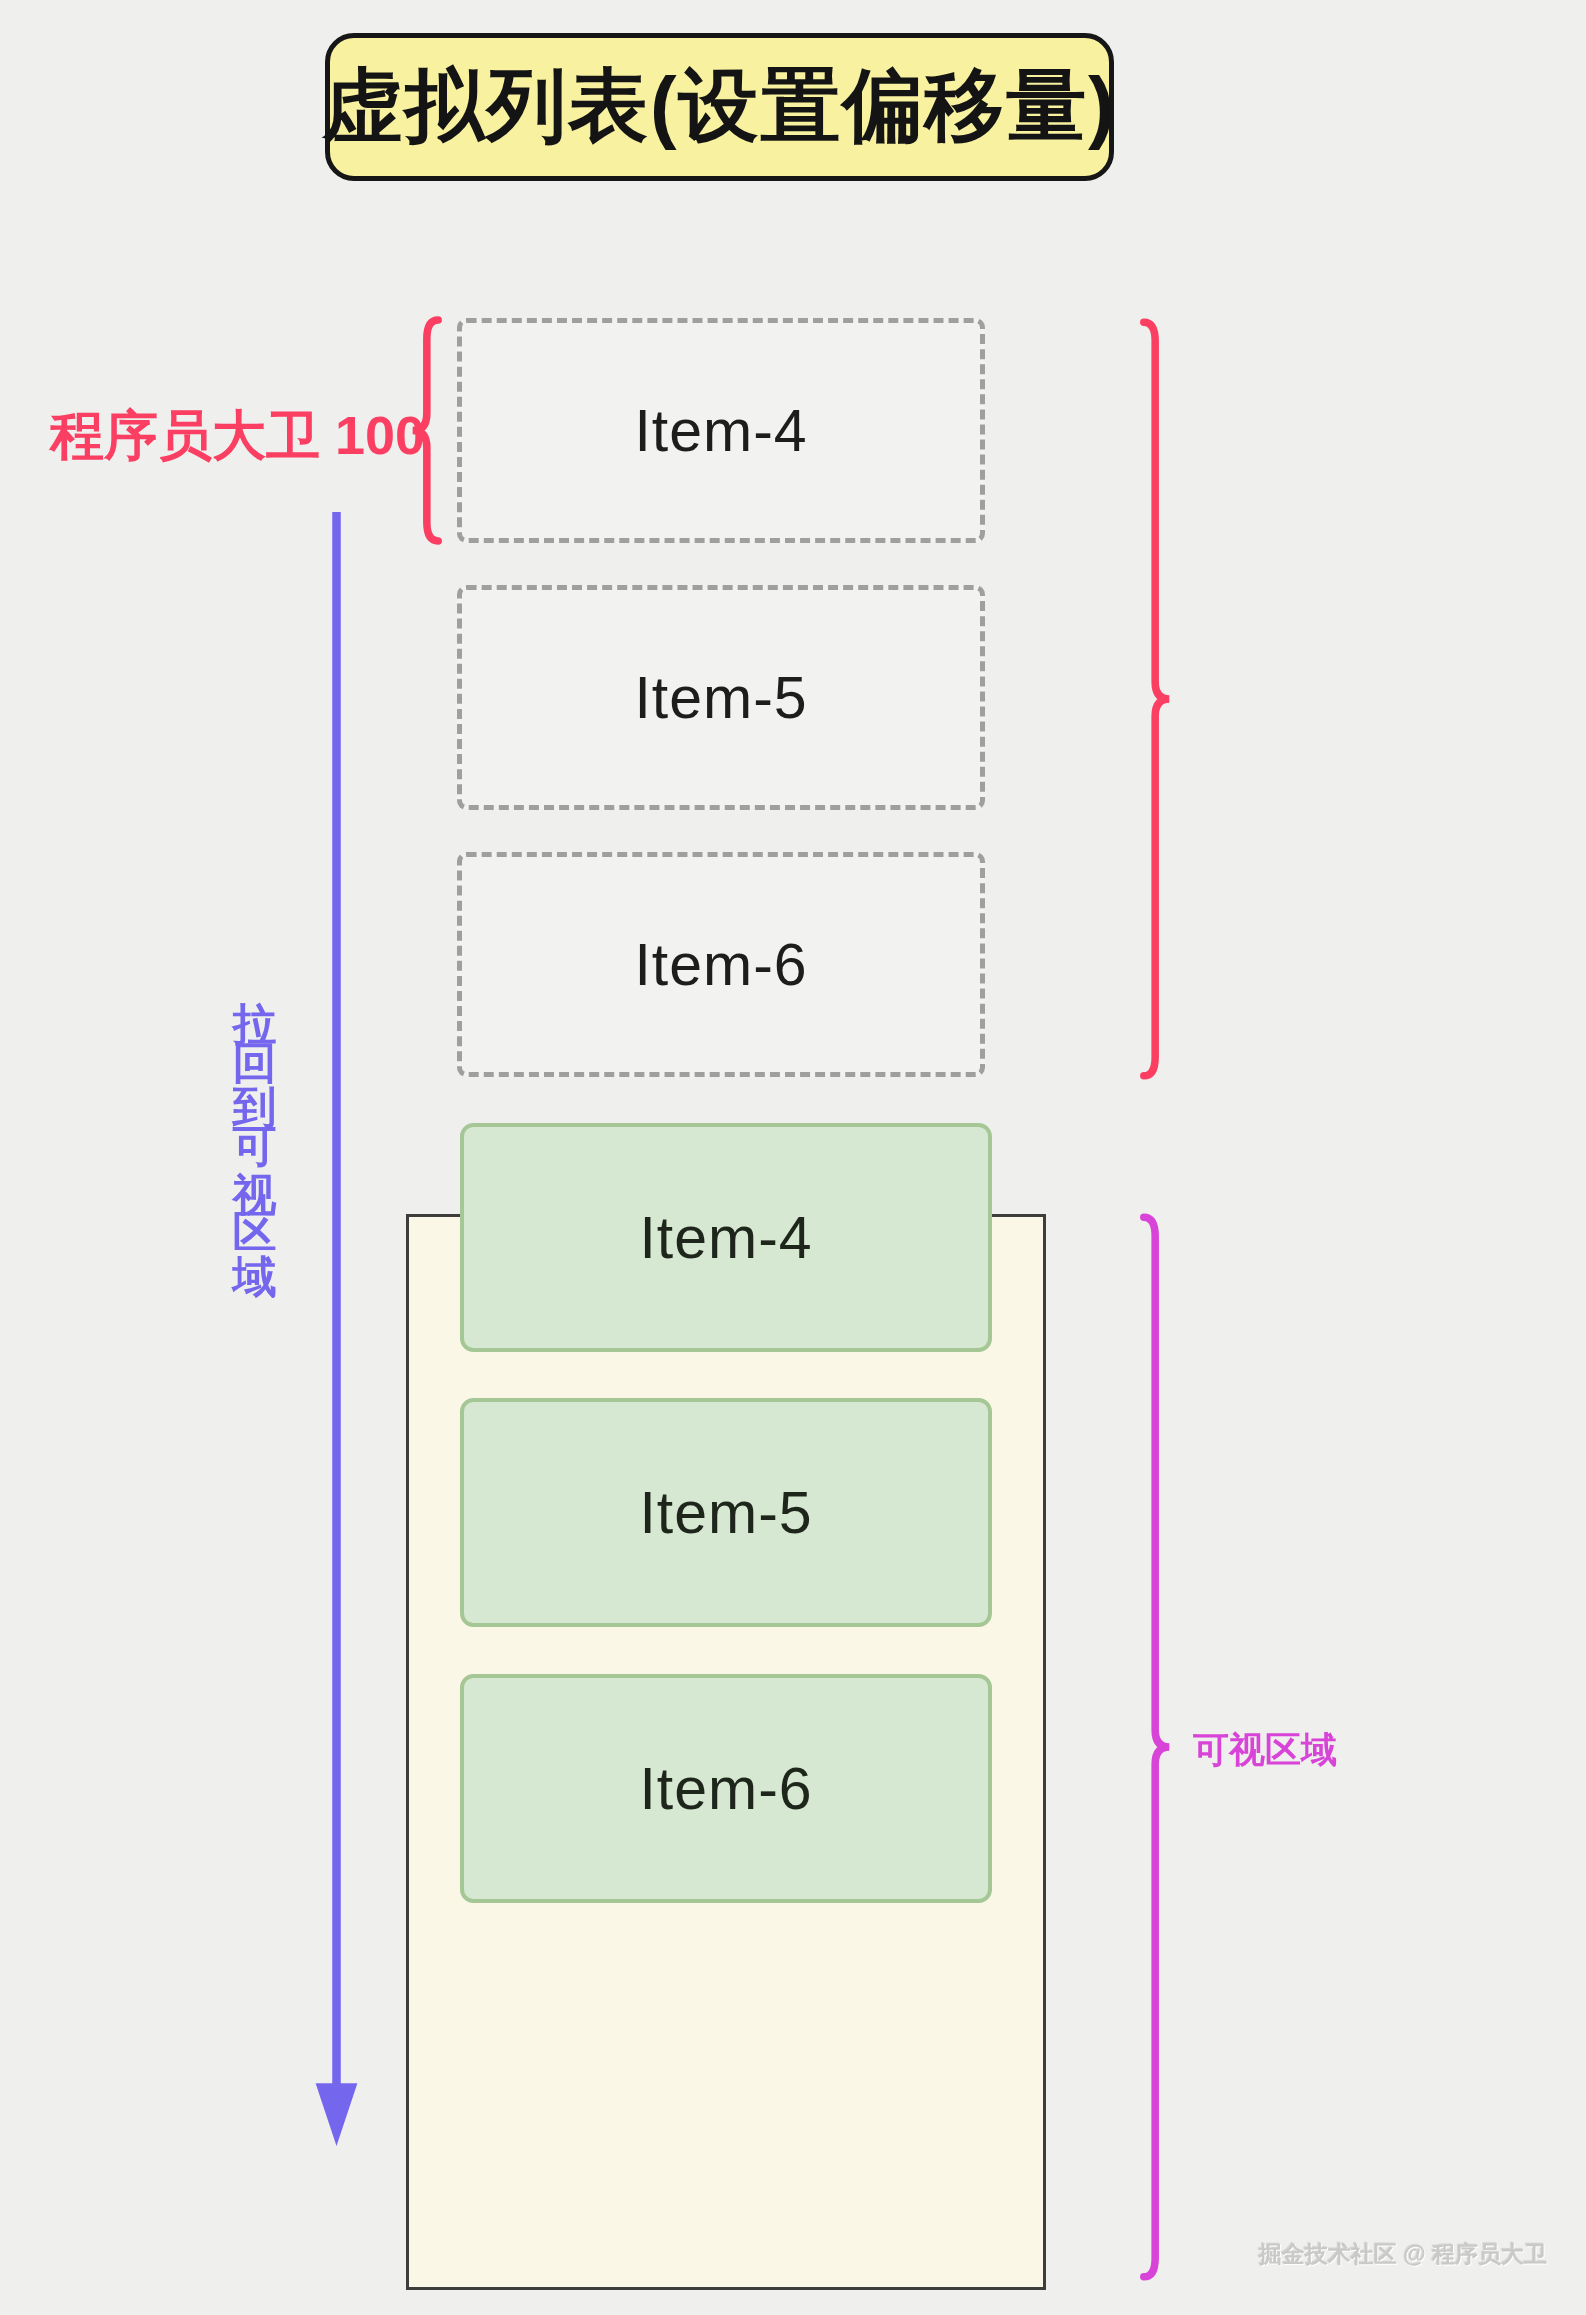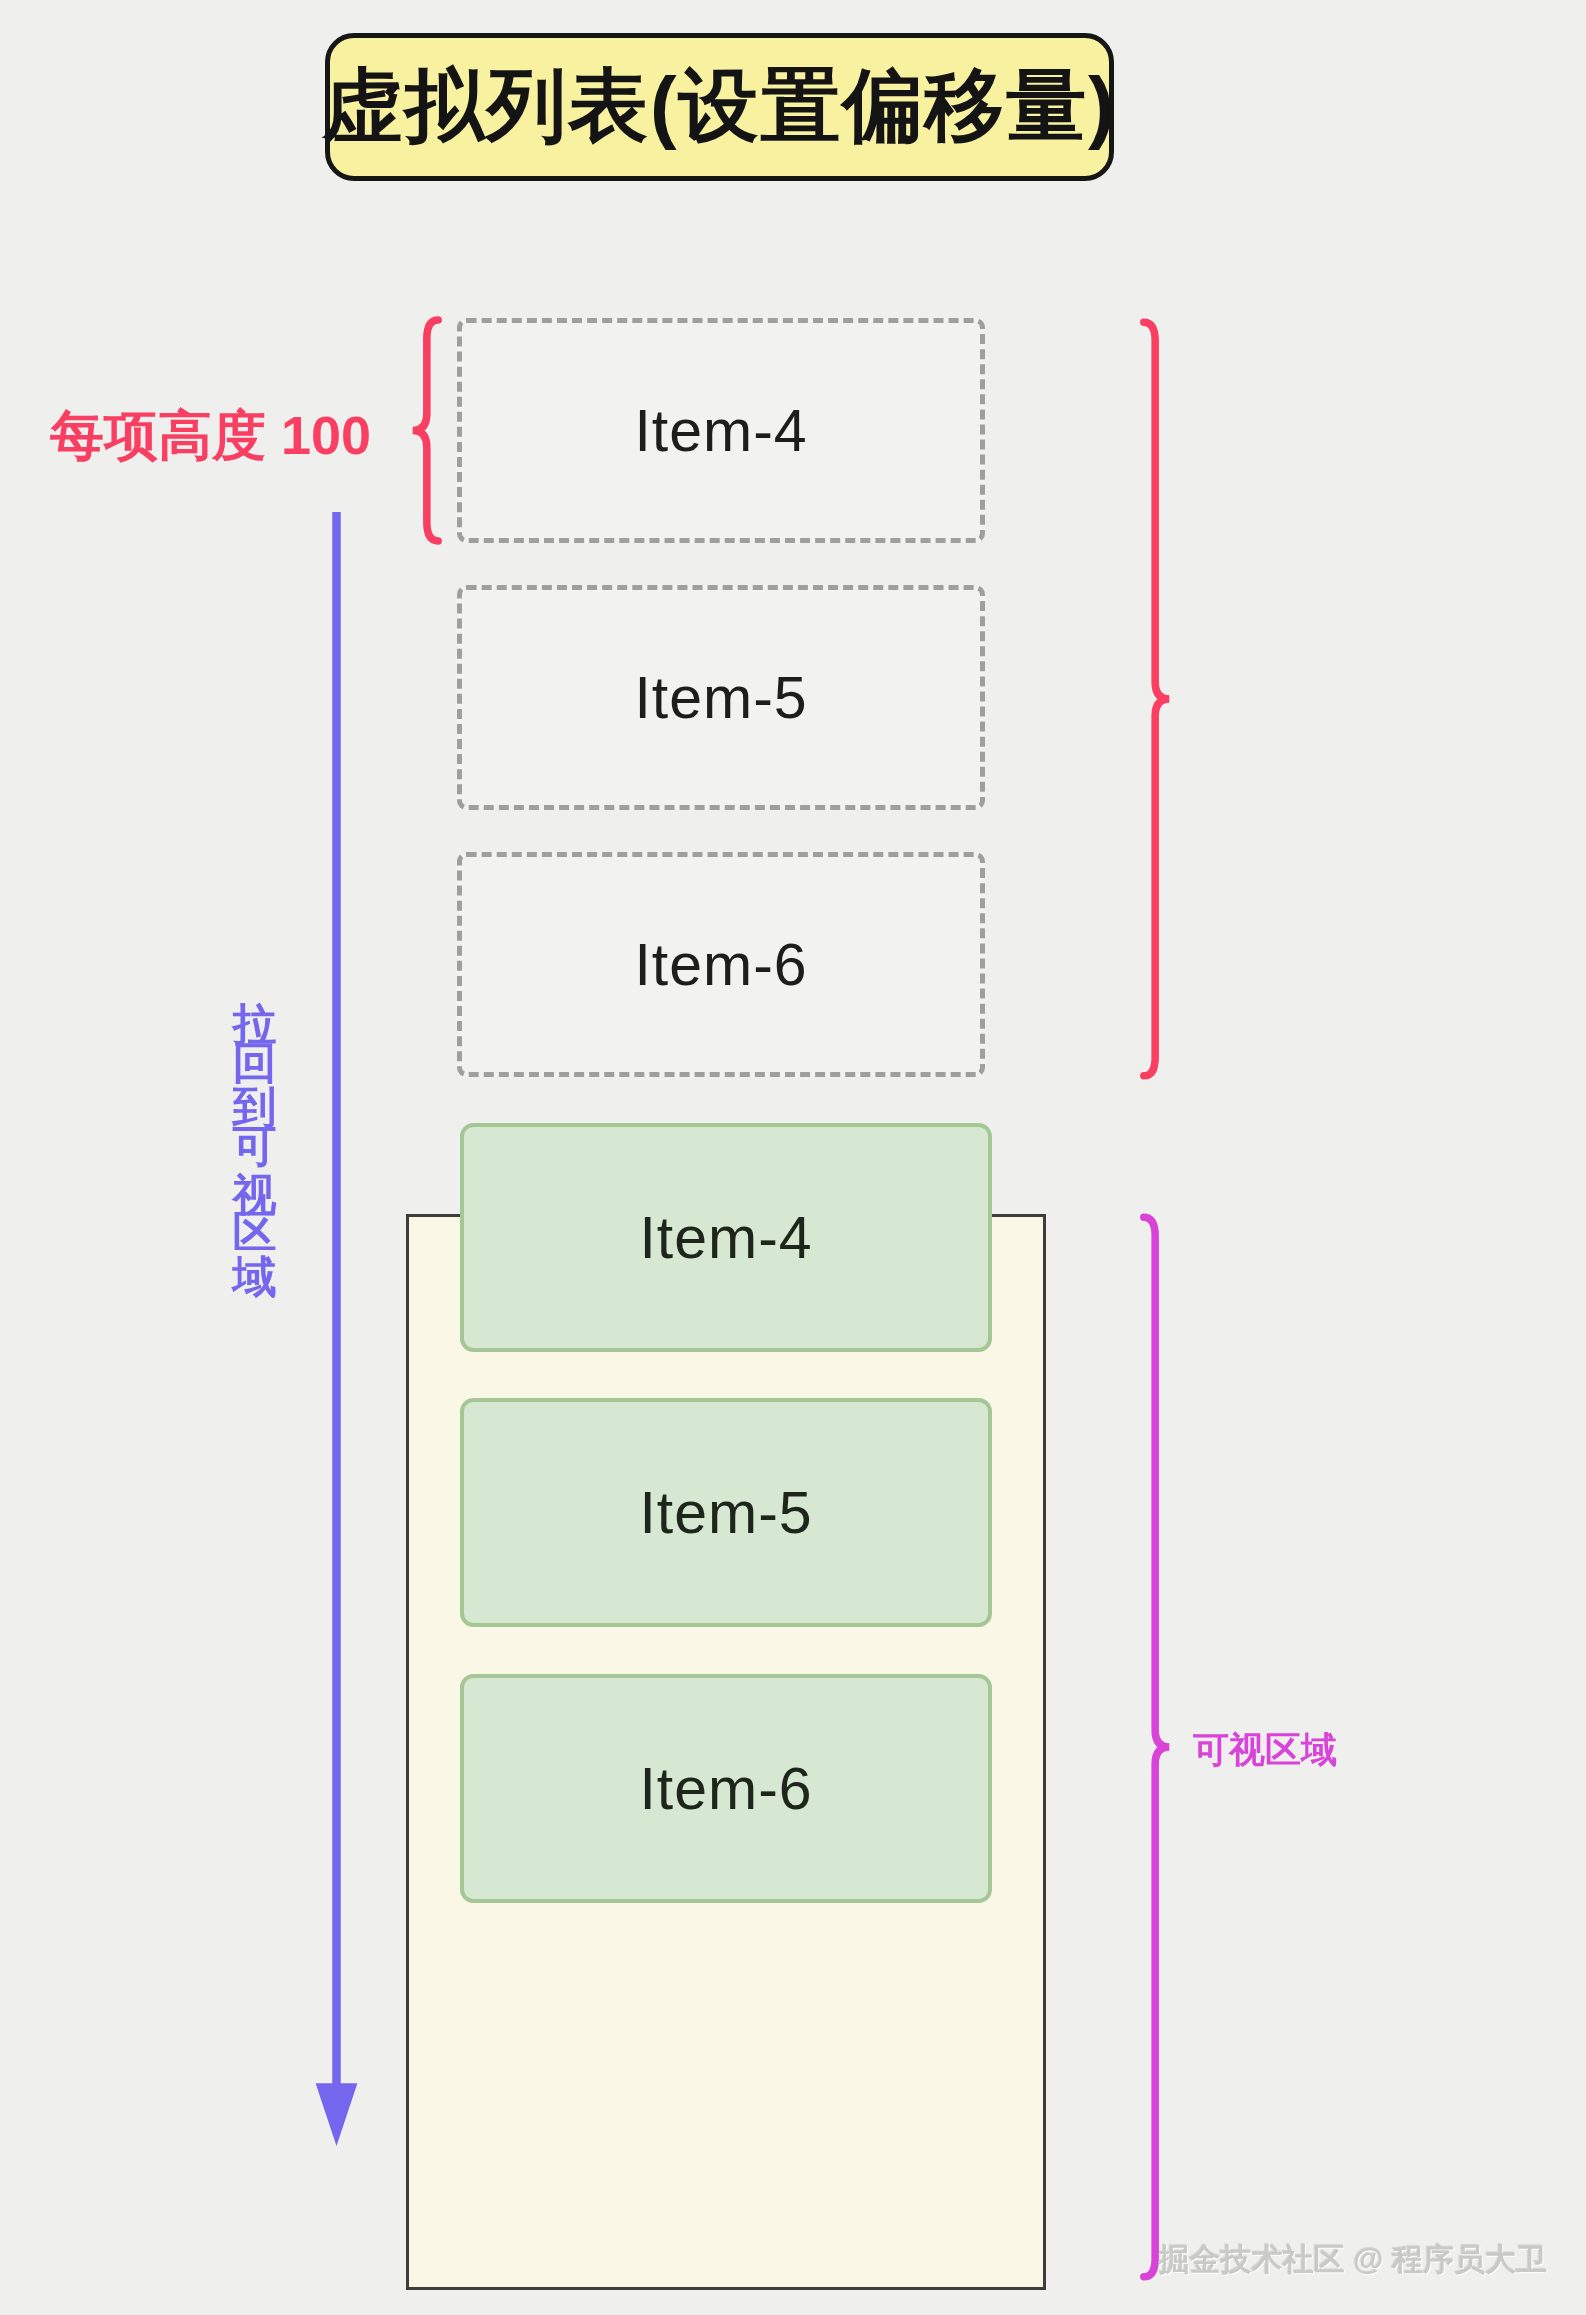--- a/index.html
+++ b/index.html
@@ -98,21 +98,21 @@
     line-height: 54px;
     z-index: 3;
   }
   .brace-svg, .arrow-svg {
     position: absolute;
     overflow: visible;
   }
   .watermark {
     position: absolute;
     right: 40px; top: 2239px;
-    font-size: 31px;
+    font-size: 23px;
     font-weight: 700;
     color: #c9c9c7;
     text-shadow: 1px 1px 0 #ffffff, -1px -1px 1px rgba(0,0,0,0.12);
     white-space: nowrap;
   }
 </style>
 </head>
 <body>
 
 <div class="canvas">
@@ -128,21 +128,21 @@
     <span class="item-label">Item-5</span>
   </div>
   <div class="dashed-item" style="top:852px">
     <span class="item-label">Item-6</span>
   </div>
 
   <svg class="brace-svg" style="left:407px; top:315px" width="34" height="231" viewBox="0 0 36 242">
     <path d="M33,4 Q21,4 21,24 L21,103 Q21,121 6,121 Q21,121 21,139 L21,218 Q21,238 33,238" fill="none" stroke="#fb3f63" stroke-width="8" stroke-linecap="round"></path>
   </svg>
 
-  <div class="pink-label" style="left:50px; top:400px">每项高度 100</div>
+  <div class="pink-label" style="left:50px; top:400px">程序员大卫 100</div>
 
   <svg class="brace-svg" style="left:1141px; top:314px" width="34" height="770" viewBox="0 0 36 806">
     <path d="M3,4 Q15,4 15,24 L15,385 Q15,403 30,403 Q15,403 15,421 L15,782 Q15,802 3,802" fill="none" stroke="#fb3f63" stroke-width="8" stroke-linecap="round"></path>
   </svg>
 
 
   <svg class="arrow-svg" style="left:308px; top:503px" width="57" height="1652" viewBox="0 0 60 1728">
     <line x1="30" y1="4" x2="30" y2="1664" stroke="#7467ee" stroke-width="9"></line>
     <polygon points="8,1658 52,1658 30,1724" fill="#7467ee"></polygon>
   </svg>

